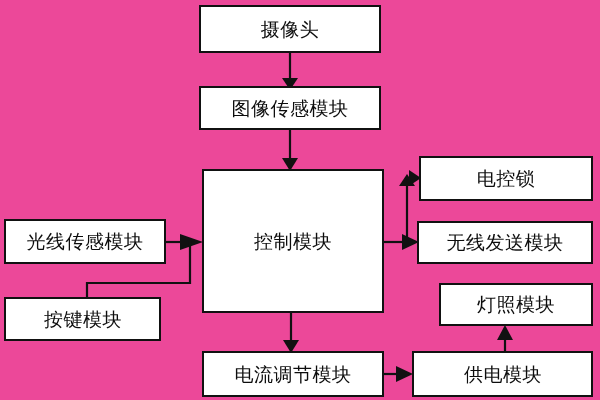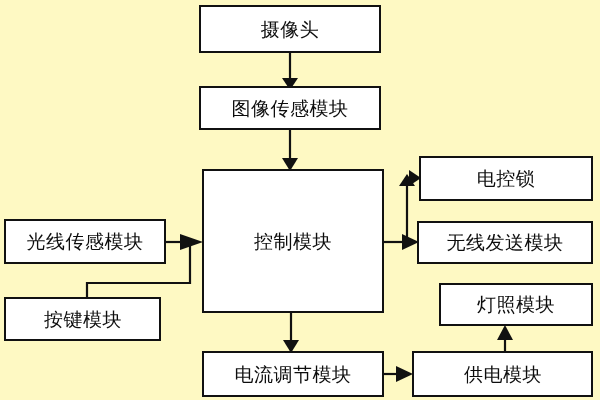--- a/index.html
+++ b/index.html
@@ -4,21 +4,21 @@
 <style>
   html, body {
     margin: 0;
     padding: 0;
     background: #ffffff;
   }
   #canvas {
     position: relative;
     width: 600px;
     height: 400px;
-    background: #fef9c3;
+    background: #ec4899;
     overflow: hidden;
     font-family: "DejaVu Sans", "Liberation Sans", sans-serif;
   }
   #diagram-svg {
     position: absolute;
     left: 0;
     top: 0;
     width: 600px;
     height: 400px;
   }

